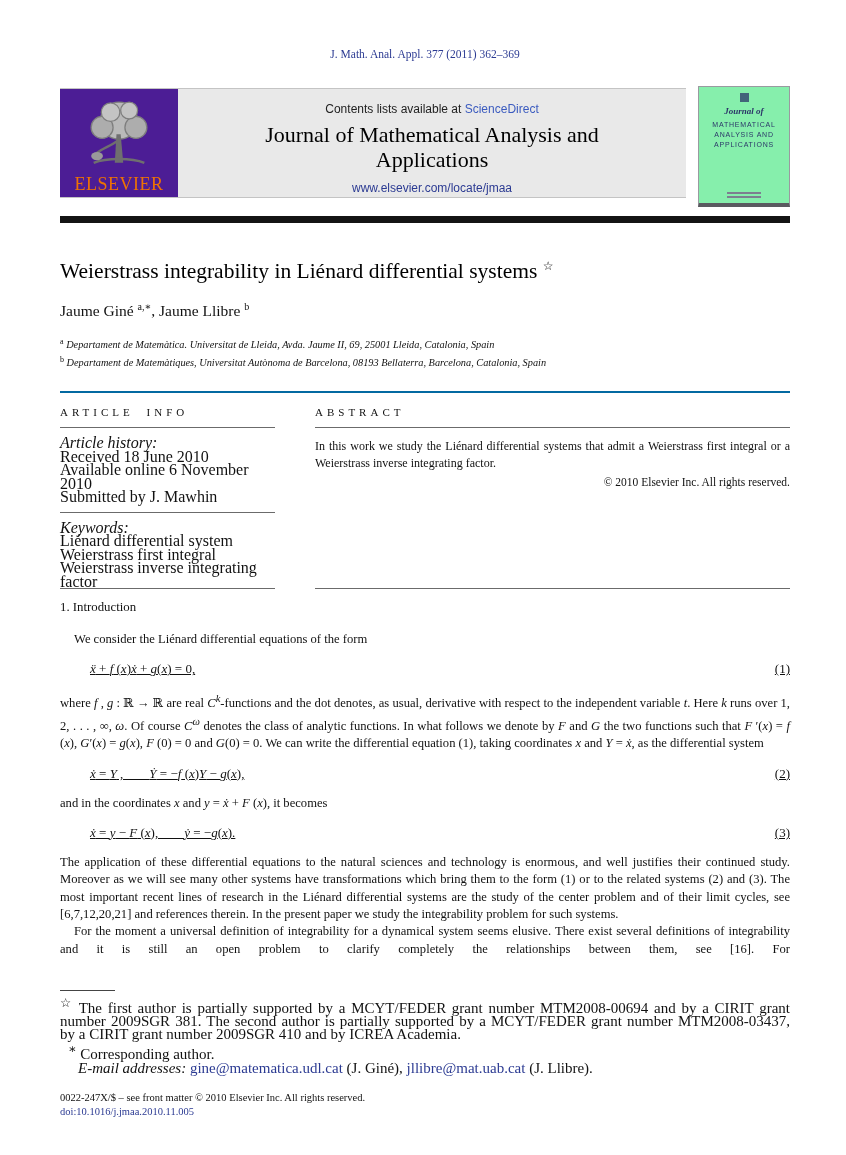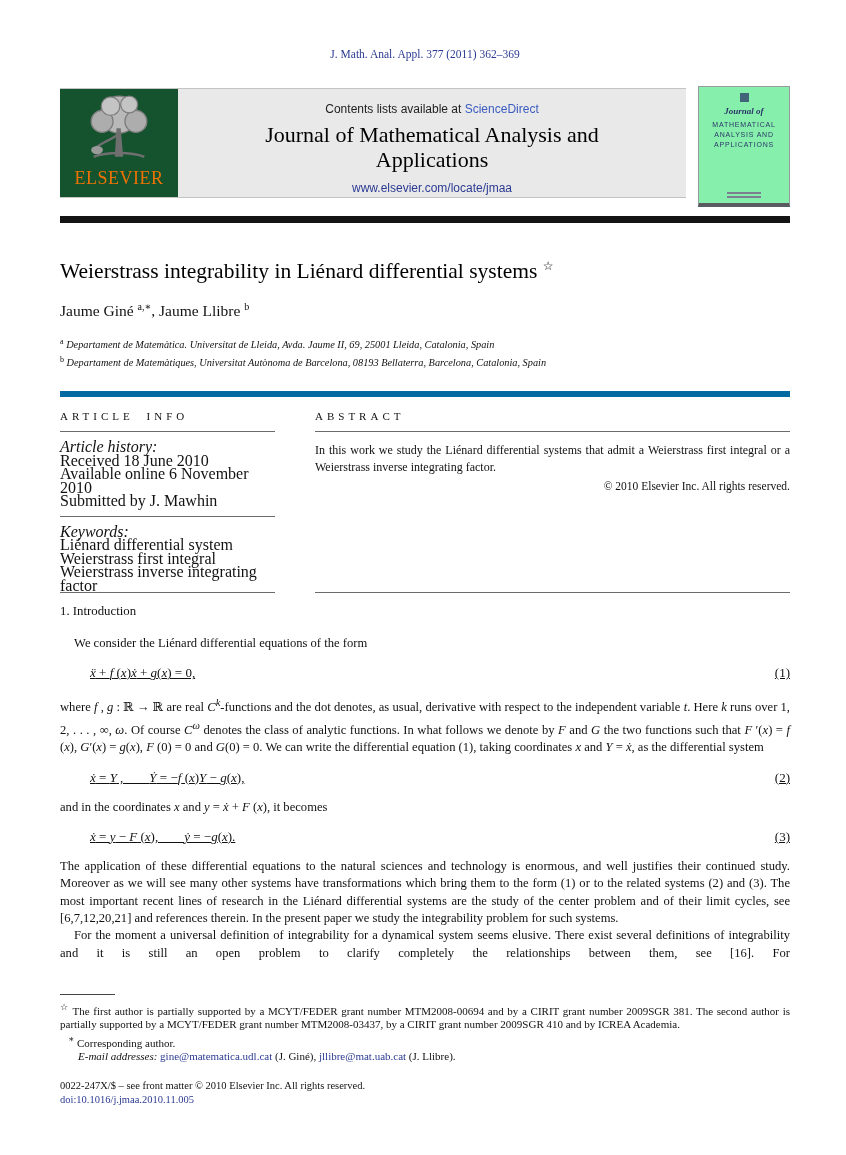--- a/index.html
+++ b/index.html
@@ -6,21 +6,21 @@
   body{width:846px;height:1155px;overflow:hidden;
        font-family:"Liberation Serif","DejaVu Serif",serif;color:#111;}
   .page{box-sizing:border-box;width:846px;height:1155px;padding:0 56px 0 60px;position:relative;border-radius:9px;}
 
   
   .citation{padding-top:48px;text-align:center;font-size:11.5px;color:#2b3a92;}
 
   
   .header-row{display:flex;margin-top:28px;align-items:flex-start;}
   .banner-wrap{display:flex;flex:1;border-top:1px solid #c4c4c4;border-bottom:1px solid #c4c4c4;height:108px;}
-  .logo-box{width:118px;background:#14532d;display:flex;flex-direction:column;align-items:center;justify-content:flex-start;padding:2px 0 2px 0;}
+  .logo-box{width:118px;background:#4c1d95;display:flex;flex-direction:column;align-items:center;justify-content:flex-end;padding:2px 0 2px 0;}
   .logo-tree{width:86px;height:76px;}
   .elsevier-word{font-size:18px;color:#ee7203;letter-spacing:0.5px;font-weight:400;margin-top:1px;}
   .banner{flex:1;background:#e9e9e9;text-align:center;padding-top:13px;}
   .contents-line{font-size:12px;color:#222;font-family:"Liberation Sans",sans-serif;}
   .sd-link{color:#3b5bbf;}
   .journal-title{font-size:22px;line-height:25px;color:#000;margin:6px auto 0 auto;max-width:430px;}
   .journal-url{font-size:12px;color:#2b3a92;margin-top:9px;font-family:"Liberation Sans",sans-serif;}
   .cover{width:90px;height:116px;background:#86efac;border:1px solid #9a9aa0;border-bottom:4px solid #5a5a60;
          margin-left:12px;margin-top:-2px;text-align:center;color:#2b3668;position:relative;}
   .cover-emblem{width:9px;height:9px;background:#2b3668;opacity:.75;margin:6px auto 4px auto;}
@@ -33,21 +33,21 @@
 
   
   .paper-title{margin-top:36px;font-size:21.5px;color:#000;}
   .paper-title sup{font-size:12px;}
   .authors{margin-top:17px;font-size:15.5px;}
   .authors sup{font-size:10px;}
   .affils{margin-top:15px;font-size:10.3px;font-style:italic;line-height:14.5px;color:#111;}
   .affils sup{font-style:normal;font-size:8px;}
 
   
-  .info-section{margin-top:20px;border-top:6px solid #0369a1;display:grid;grid-template-columns:215px 1fr;column-gap:40px;height:181px;}
+  .info-section{margin-top:20px;border-top:2px solid #0369a1;display:grid;grid-template-columns:215px 1fr;column-gap:40px;height:181px;}
   .col{display:flex;flex-direction:column;border-bottom:1px solid #6b6b6b;}
   .col-head{font-size:11px;letter-spacing:4px;word-spacing:6px;padding:13px 0 9px 0;border-bottom:1px solid #6b6b6b;}
   .info-body{font-size:16px;line-height:13.5px;padding-top:8px;}
   .info-label{font-style:italic;}
   .info-divider{border-bottom:1px solid #6b6b6b;margin:8px 0 8px 0;width:100%;}
   .abstract-text{font-size:12px;line-height:17px;text-align:justify;padding-top:10px;}
   .abstract-copy{font-size:11.5px;text-align:right;margin-top:4px;}
   .spacer{flex:1;}
 
   
@@ -55,21 +55,21 @@
   .para{font-size:12.6px;line-height:17.3px;text-align:justify;}
   .indent{text-indent:14px;}
   .force-justify{text-align-last:justify;}
   .mt16{margin-top:16px;}
   .eq-row{display:flex;align-items:baseline;margin:13px 0 13px 0;font-size:13px;text-decoration:underline;}
   .eq-body{padding-left:30px;flex:1;}
   .eq-num{text-align:right;}
 
   
   .fn-rule{margin-top:32px;width:55px;border-top:1px solid #444;}
-  .footnotes{margin-top:6px;font-size:11px;line-height:13.2px;color:#111;}
+  .footnotes{margin-top:6px;font-size:15px;line-height:13.2px;color:#111;}
   .fn-star{text-align:justify;}
   .fn-corresp{margin-top:2px;padding-left:8px;}
   .fn-emails{padding-left:18px;}
   .fn-emails .em-label{font-style:italic;}
   a, .link{color:#2b3a92;text-decoration:none;cursor:pointer;}
 
   .bottom-block{margin-top:16px;font-size:10.5px;line-height:14px;}
 </style>
 </head>
 <body>

